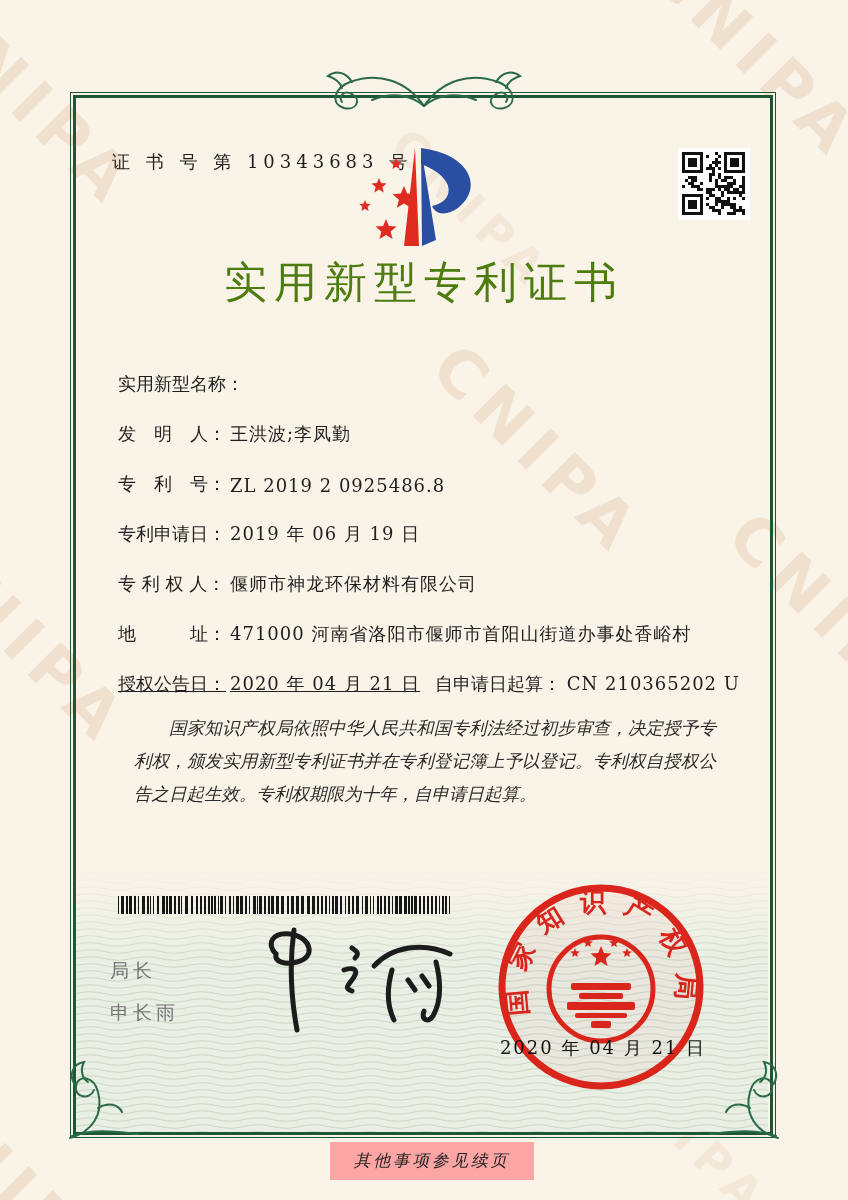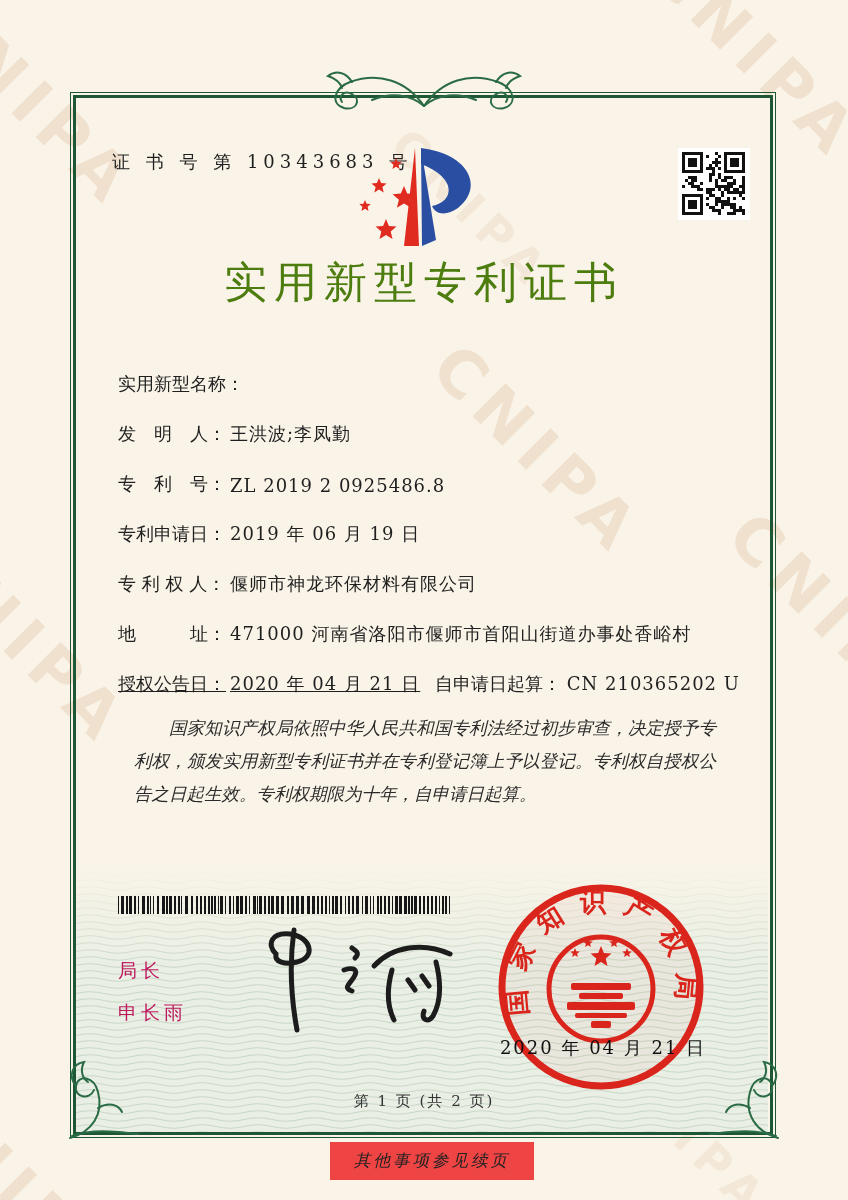--- a/index.html
+++ b/index.html
@@ -47,36 +47,36 @@
   .f-label{display:inline-block;min-width:112px;}
   .f-value{letter-spacing:1px;}
   .grant-row{display:flex;}
   .grant-left{width:317px;display:flex;text-decoration:underline;}
   .paras{
     position:absolute;left:118px;top:696px;width:614px;
     font-size:17.5px;line-height:33px;text-align:justify;color:#2a2a2a;
   }
   .paras p{margin:16px;text-indent:2em;font-style:italic;}
   .barcode{position:absolute;left:118px;top:896px;width:338px;height:18px;}
-  .signer{position:absolute;left:118px;top:958px;font-size:19px;letter-spacing:4px;
-    font-family:"DejaVu Sans","Liberation Sans",sans-serif;color:#be185d;}
+  .signer{position:absolute;left:110px;top:958px;font-size:19px;letter-spacing:4px;
+    font-family:"DejaVu Sans","Liberation Sans",sans-serif;color:#737373;}
   .signer div{margin-bottom:16px;}
   .signature{position:absolute;left:240px;top:922px;width:220px;height:118px;}
   .seal{position:absolute;left:494px;top:880px;width:214px;height:214px;}
   .seal-date{
     position:absolute;left:498px;top:1036px;width:210px;text-align:center;
     font-size:18px;letter-spacing:2px;color:#101010;
   }
   .page-indicator{
     position:absolute;left:0;top:1092px;width:100%;text-align:center;
     font-size:15px;letter-spacing:2px;color:#333;
   }
   .footer-note{
     position:absolute;left:330px;top:1142px;z-index:3;
-    background:#ef4444;padding:8px 24px;
+    background:#fca5a5;padding:8px 24px;
     font-size:16.5px;letter-spacing:3px;font-style:italic;color:#222;
   }
   .ornament{position:absolute;z-index:2;}
   .ornament path{fill:none;stroke:#2a6b45;stroke-width:2;stroke-linecap:round;}
 </style>
 </head>
 <body>
 
 <div class="wm" style="left:-36px;top:-18px;">CNIPA</div>
 <div class="wm" style="left:688px;top:-66px;">CNIPA</div>
@@ -441,16 +441,15 @@
         </g>
       <rect x="-30" y="-4" width="60" height="7" rx="2"></rect>
       <rect x="-22" y="6" width="44" height="6" rx="2"></rect>
       <rect x="-34" y="15" width="68" height="8" rx="2"></rect>
       <rect x="-26" y="26" width="52" height="5" rx="2"></rect>
       <rect x="-10" y="34" width="20" height="7" rx="2"></rect>
     </g>
   </svg>
   <div class="seal-date">2020 年 04 月 21 日</div>
 
-  <div class="page-indicator">第 1 页 (共 2 页)</div>
 </div>
 
 <div class="footer-note">其他事项参见续页</div>
 
 </body></html>

